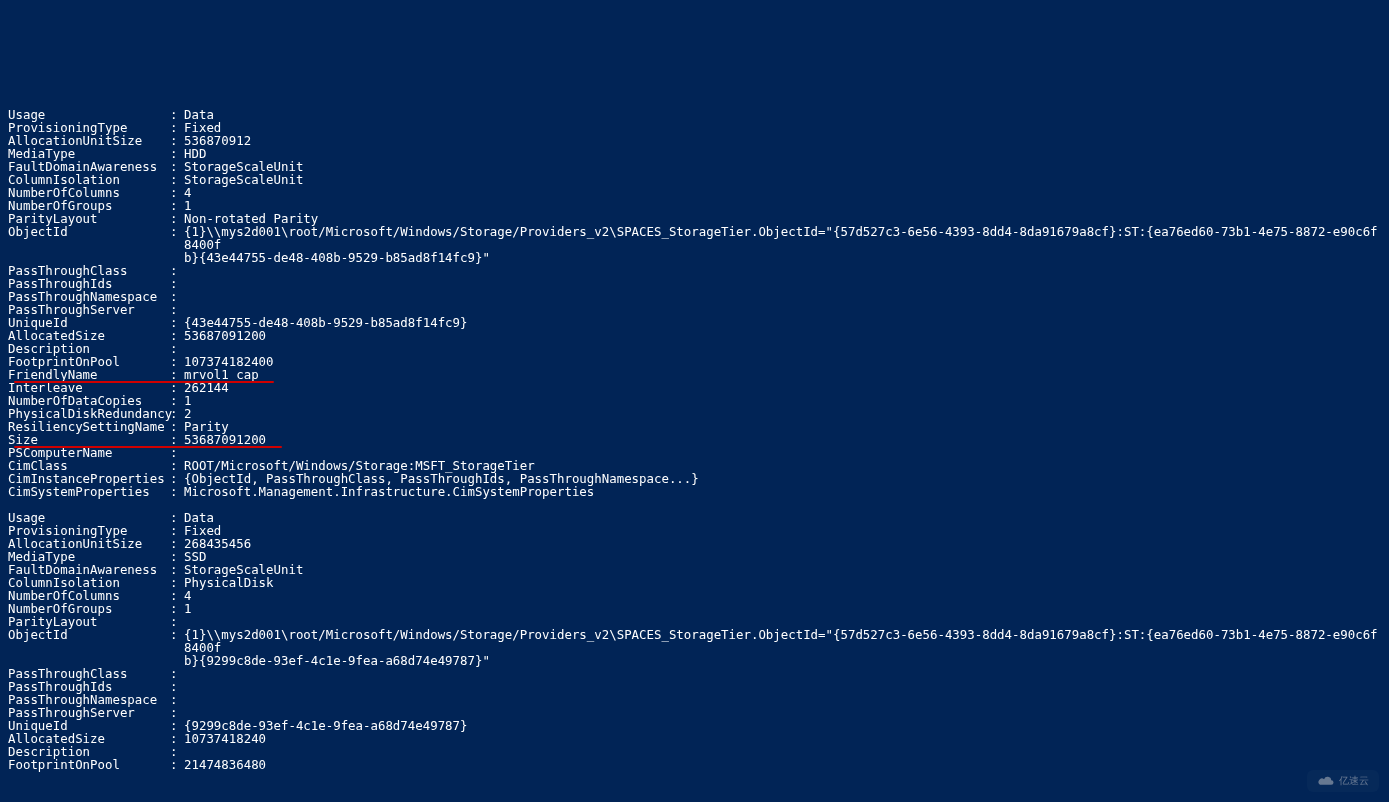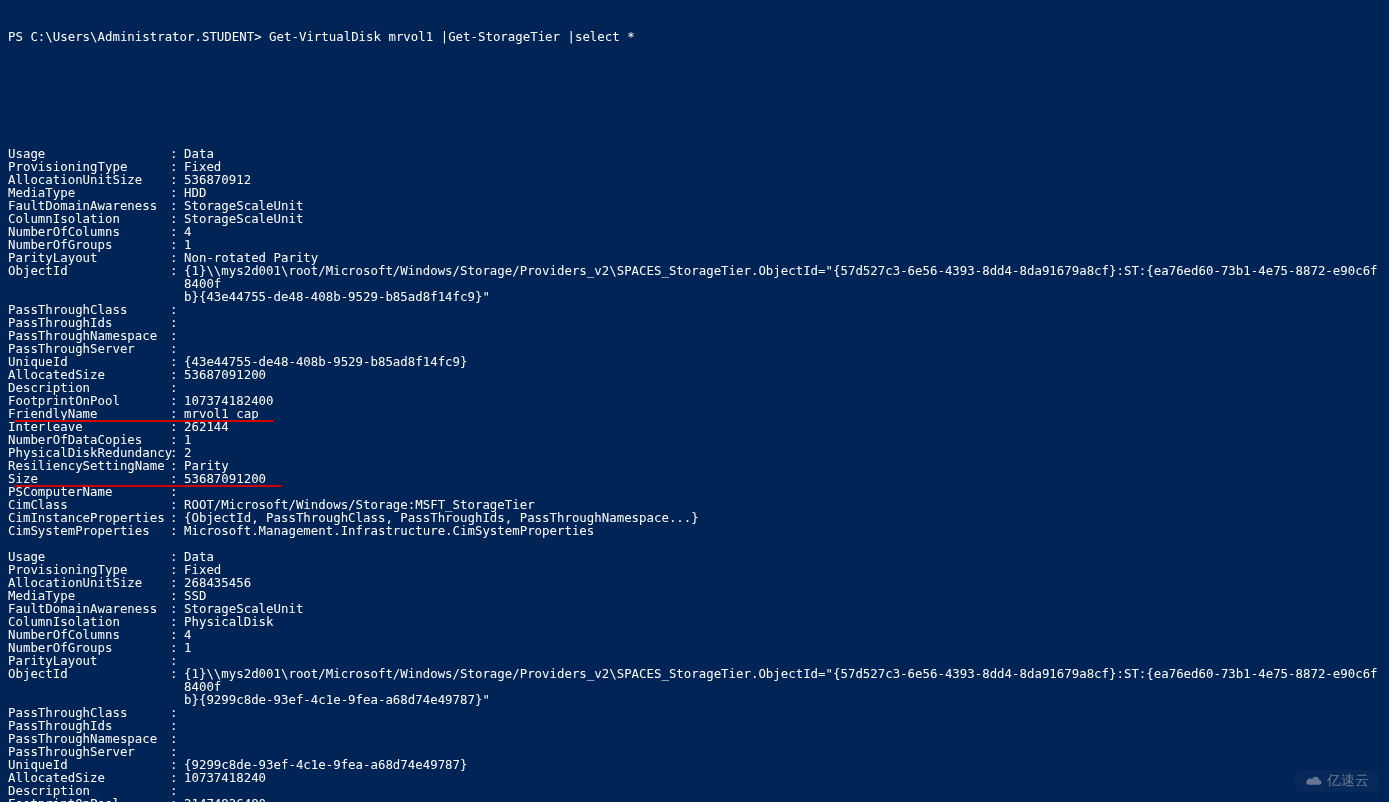--- a/index.html
+++ b/index.html
@@ -6,28 +6,27 @@
   .term{padding:4px 8px;white-space:pre}
   .key{display:inline-block;width:162px}
   .sep{display:inline-block;width:14px}
   .val{display:inline-block;max-width:1195px;word-break:break-all;white-space:pre-wrap;vertical-align:top}
   .wrap{padding-left:176px;white-space:pre-wrap}
   .blank{height:13px}
   .u-red{position:relative}
   .u-red::after{content:"";position:absolute;left:6px;right:-6px;bottom:-2px;height:2px;background:#d00000;border-radius:1px}
   .u-red-name::after{left:6px;width:260px}
   .u-red-size::after{left:6px;width:268px}
-  .watermark{position:fixed;right:10px;bottom:10px;opacity:.5;font-family:Arial,sans-serif;font-size:14px;color:#ccc;background:rgba(255,255,255,.05);padding:4px 10px;border-radius:6px}
+  .watermark{position:fixed;right:10px;bottom:10px;opacity:.5;font-family:Arial,sans-serif;font-size:10px;color:#ccc;background:rgba(255,255,255,.05);padding:4px 10px;border-radius:6px}
   .watermark svg{vertical-align:middle;margin-right:4px}
 </style>
 </head>
 <body>
 
 <div class="term">
-  <div>PS C:\Users\Administrator.STUDENT&gt; Get-VirtualDisk mrvol1 |Get-StorageTier |select *</div>
   <div class="blank"></div>
   <div class="blank"></div>
   <div id="tiers"><div><span class="key">Usage</span><span class="sep">: </span><span class="val">Data</span></div><div><span class="key">ProvisioningType</span><span class="sep">: </span><span class="val">Fixed</span></div><div><span class="key">AllocationUnitSize</span><span class="sep">: </span><span class="val">536870912</span></div><div><span class="key">MediaType</span><span class="sep">: </span><span class="val">HDD</span></div><div><span class="key">FaultDomainAwareness</span><span class="sep">: </span><span class="val">StorageScaleUnit</span></div><div><span class="key">ColumnIsolation</span><span class="sep">: </span><span class="val">StorageScaleUnit</span></div><div><span class="key">NumberOfColumns</span><span class="sep">: </span><span class="val">4</span></div><div><span class="key">NumberOfGroups</span><span class="sep">: </span><span class="val">1</span></div><div><span class="key">ParityLayout</span><span class="sep">: </span><span class="val">Non-rotated Parity</span></div><div><span class="key">ObjectId</span><span class="sep">: </span><span class="val">{1}\\mys2d001\root/Microsoft/Windows/Storage/Providers_v2\SPACES_StorageTier.ObjectId="{57d527c3-6e56-4393-8dd4-8da91679a8cf}:ST:{ea76ed60-73b1-4e75-8872-e90c6f8400f</span></div><div class="wrap">b}{43e44755-de48-408b-9529-b85ad8f14fc9}"</div><div><span class="key">PassThroughClass</span><span class="sep">: </span><span class="val"></span></div><div><span class="key">PassThroughIds</span><span class="sep">: </span><span class="val"></span></div><div><span class="key">PassThroughNamespace</span><span class="sep">: </span><span class="val"></span></div><div><span class="key">PassThroughServer</span><span class="sep">: </span><span class="val"></span></div><div><span class="key">UniqueId</span><span class="sep">: </span><span class="val">{43e44755-de48-408b-9529-b85ad8f14fc9}</span></div><div><span class="key">AllocatedSize</span><span class="sep">: </span><span class="val">53687091200</span></div><div><span class="key">Description</span><span class="sep">: </span><span class="val"></span></div><div><span class="key">FootprintOnPool</span><span class="sep">: </span><span class="val">107374182400</span></div><div class="u-red u-red-name"><span class="key">FriendlyName</span><span class="sep">: </span><span class="val">mrvol1_cap</span></div><div><span class="key">Interleave</span><span class="sep">: </span><span class="val">262144</span></div><div><span class="key">NumberOfDataCopies</span><span class="sep">: </span><span class="val">1</span></div><div><span class="key">PhysicalDiskRedundancy</span><span class="sep">: </span><span class="val">2</span></div><div><span class="key">ResiliencySettingName</span><span class="sep">: </span><span class="val">Parity</span></div><div class="u-red u-red-size"><span class="key">Size</span><span class="sep">: </span><span class="val">53687091200</span></div><div><span class="key">PSComputerName</span><span class="sep">: </span><span class="val"></span></div><div><span class="key">CimClass</span><span class="sep">: </span><span class="val">ROOT/Microsoft/Windows/Storage:MSFT_StorageTier</span></div><div><span class="key">CimInstanceProperties</span><span class="sep">: </span><span class="val">{ObjectId, PassThroughClass, PassThroughIds, PassThroughNamespace...}</span></div><div><span class="key">CimSystemProperties</span><span class="sep">: </span><span class="val">Microsoft.Management.Infrastructure.CimSystemProperties</span></div><div class="blank"></div><div><span class="key">Usage</span><span class="sep">: </span><span class="val">Data</span></div><div><span class="key">ProvisioningType</span><span class="sep">: </span><span class="val">Fixed</span></div><div><span class="key">AllocationUnitSize</span><span class="sep">: </span><span class="val">268435456</span></div><div><span class="key">MediaType</span><span class="sep">: </span><span class="val">SSD</span></div><div><span class="key">FaultDomainAwareness</span><span class="sep">: </span><span class="val">StorageScaleUnit</span></div><div><span class="key">ColumnIsolation</span><span class="sep">: </span><span class="val">PhysicalDisk</span></div><div><span class="key">NumberOfColumns</span><span class="sep">: </span><span class="val">4</span></div><div><span class="key">NumberOfGroups</span><span class="sep">: </span><span class="val">1</span></div><div><span class="key">ParityLayout</span><span class="sep">: </span><span class="val"></span></div><div><span class="key">ObjectId</span><span class="sep">: </span><span class="val">{1}\\mys2d001\root/Microsoft/Windows/Storage/Providers_v2\SPACES_StorageTier.ObjectId="{57d527c3-6e56-4393-8dd4-8da91679a8cf}:ST:{ea76ed60-73b1-4e75-8872-e90c6f8400f</span></div><div class="wrap">b}{9299c8de-93ef-4c1e-9fea-a68d74e49787}"</div><div><span class="key">PassThroughClass</span><span class="sep">: </span><span class="val"></span></div><div><span class="key">PassThroughIds</span><span class="sep">: </span><span class="val"></span></div><div><span class="key">PassThroughNamespace</span><span class="sep">: </span><span class="val"></span></div><div><span class="key">PassThroughServer</span><span class="sep">: </span><span class="val"></span></div><div><span class="key">UniqueId</span><span class="sep">: </span><span class="val">{9299c8de-93ef-4c1e-9fea-a68d74e49787}</span></div><div><span class="key">AllocatedSize</span><span class="sep">: </span><span class="val">10737418240</span></div><div><span class="key">Description</span><span class="sep">: </span><span class="val"></span></div><div><span class="key">FootprintOnPool</span><span class="sep">: </span><span class="val">21474836480</span></div></div>
 </div>
 
 <div class="watermark">
   <svg width="18" height="14" viewBox="0 0 24 16">
       <path fill="#ccc" d="M19 7a5 5 0 00-9.6-1.5A4 4 0 004 13h15a3 3 0 000-6z"></path>
     </svg><span>亿速云</span>
 </div>

